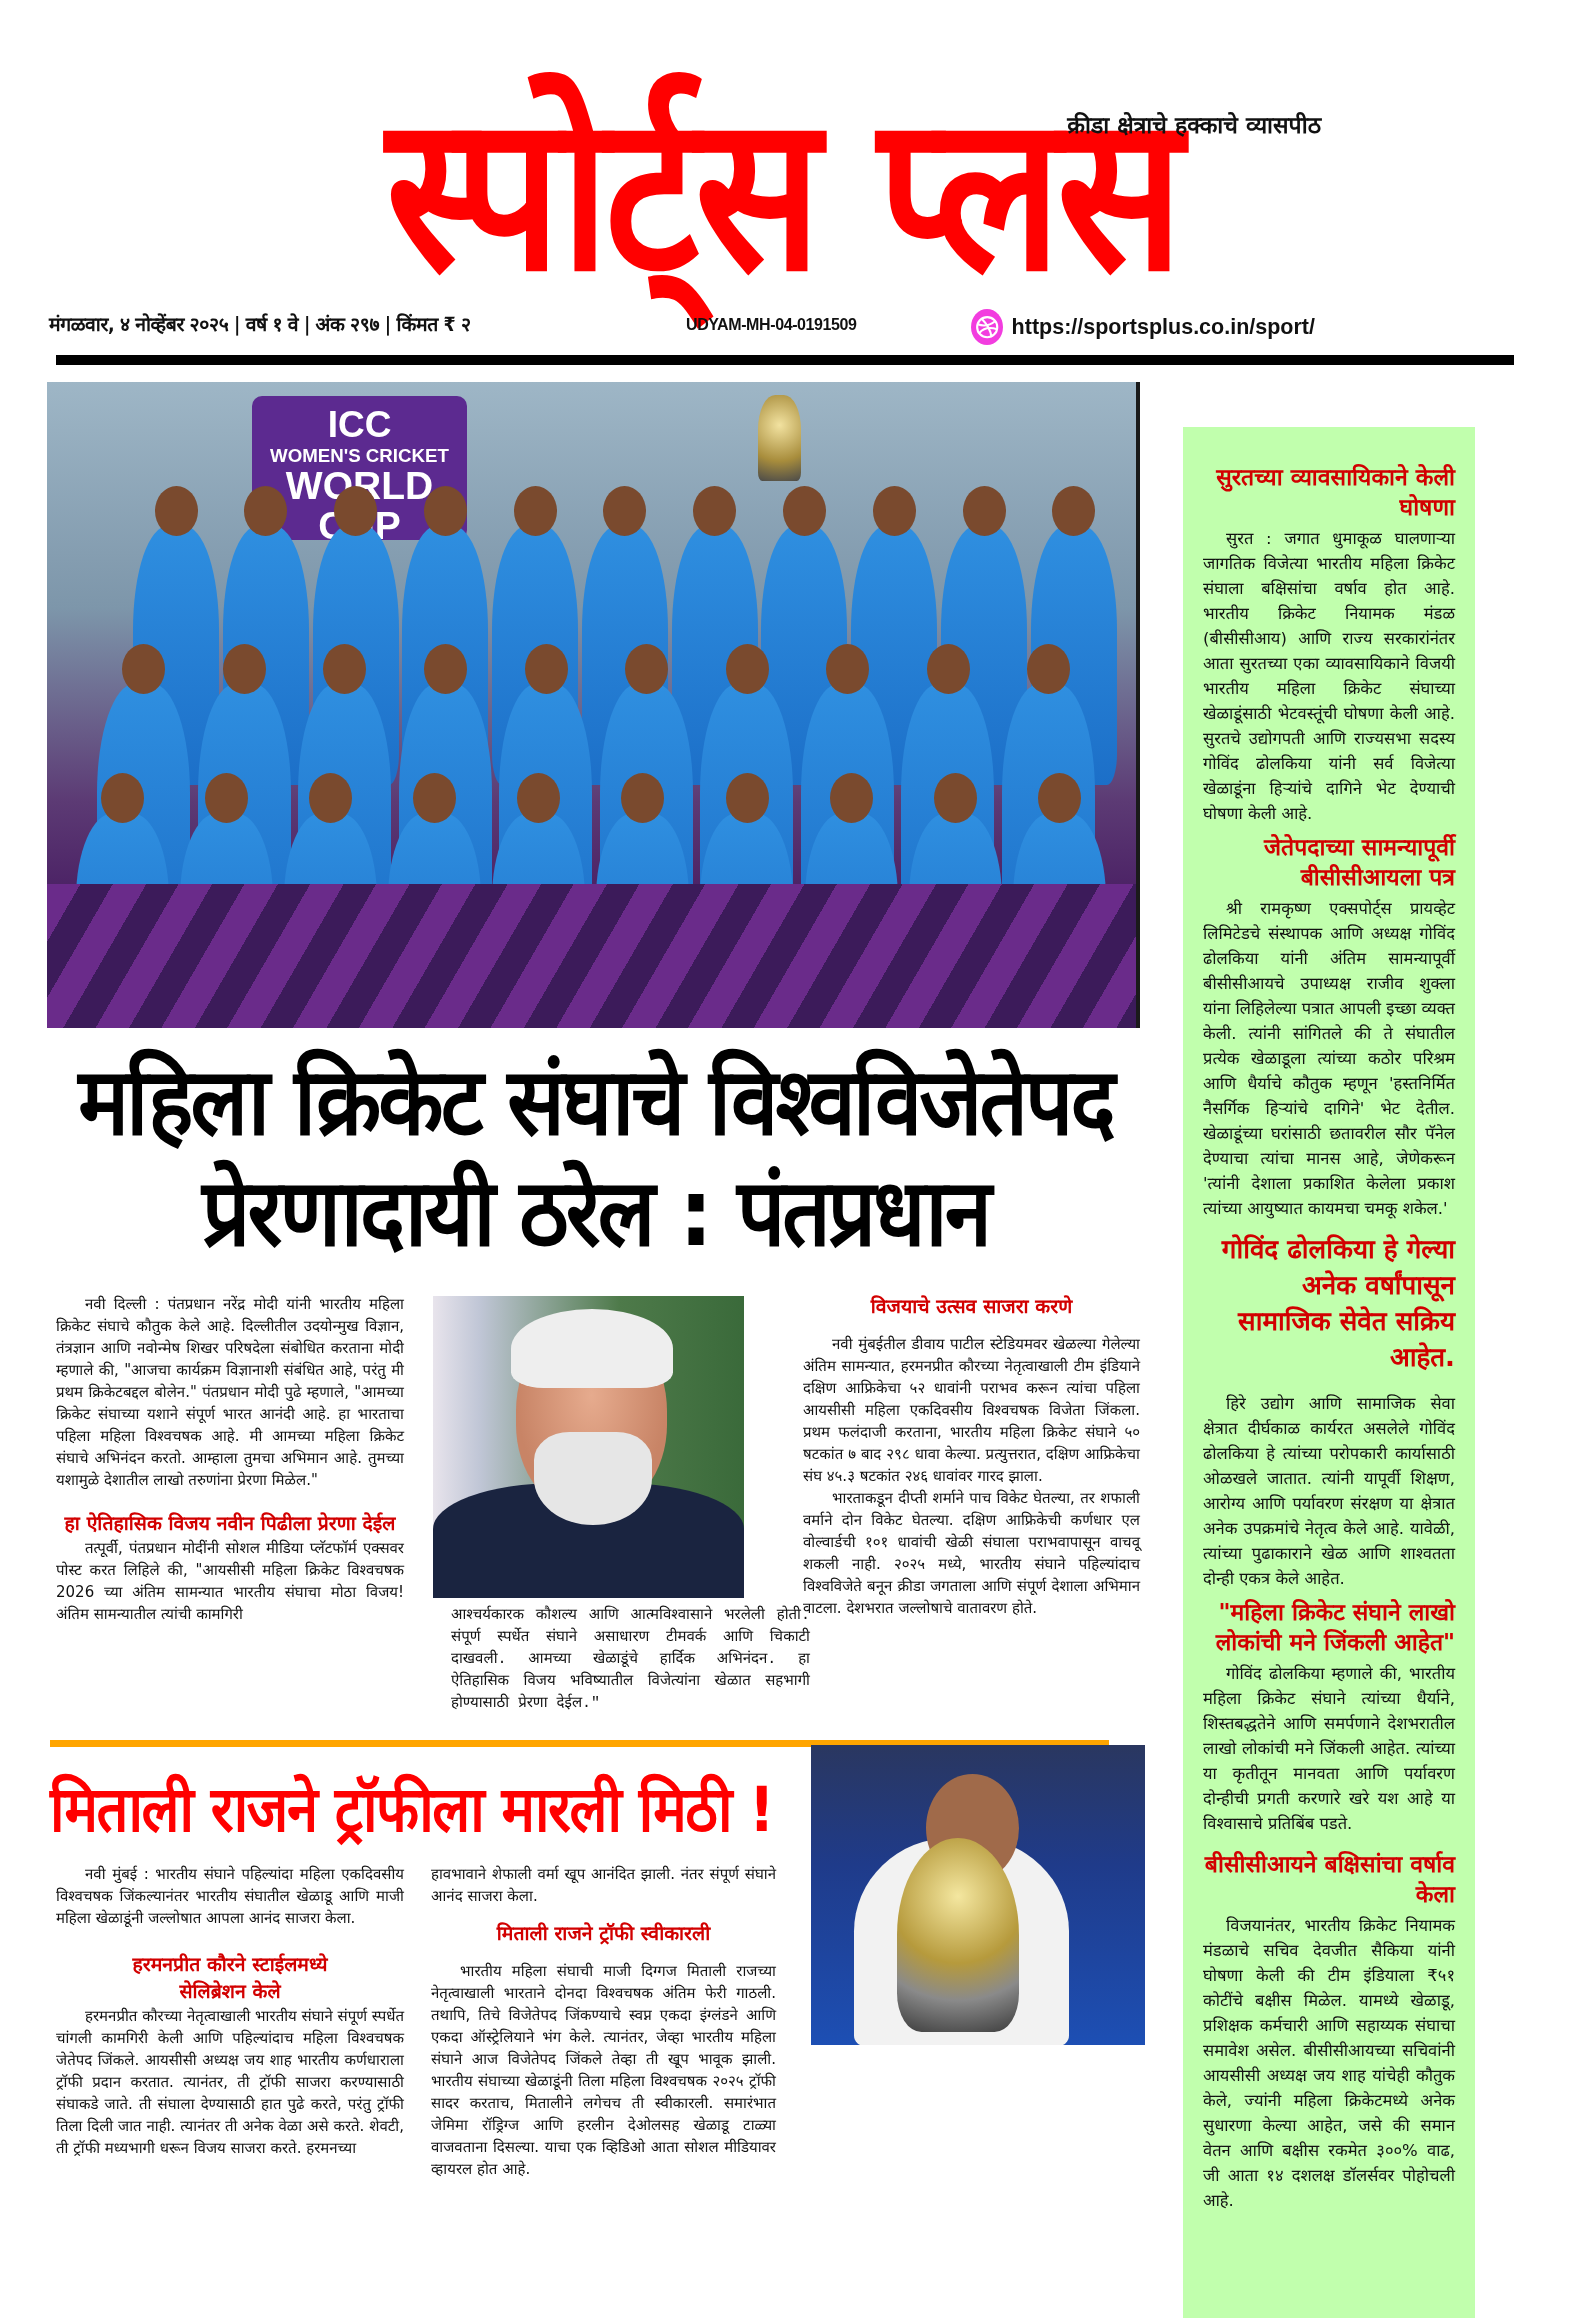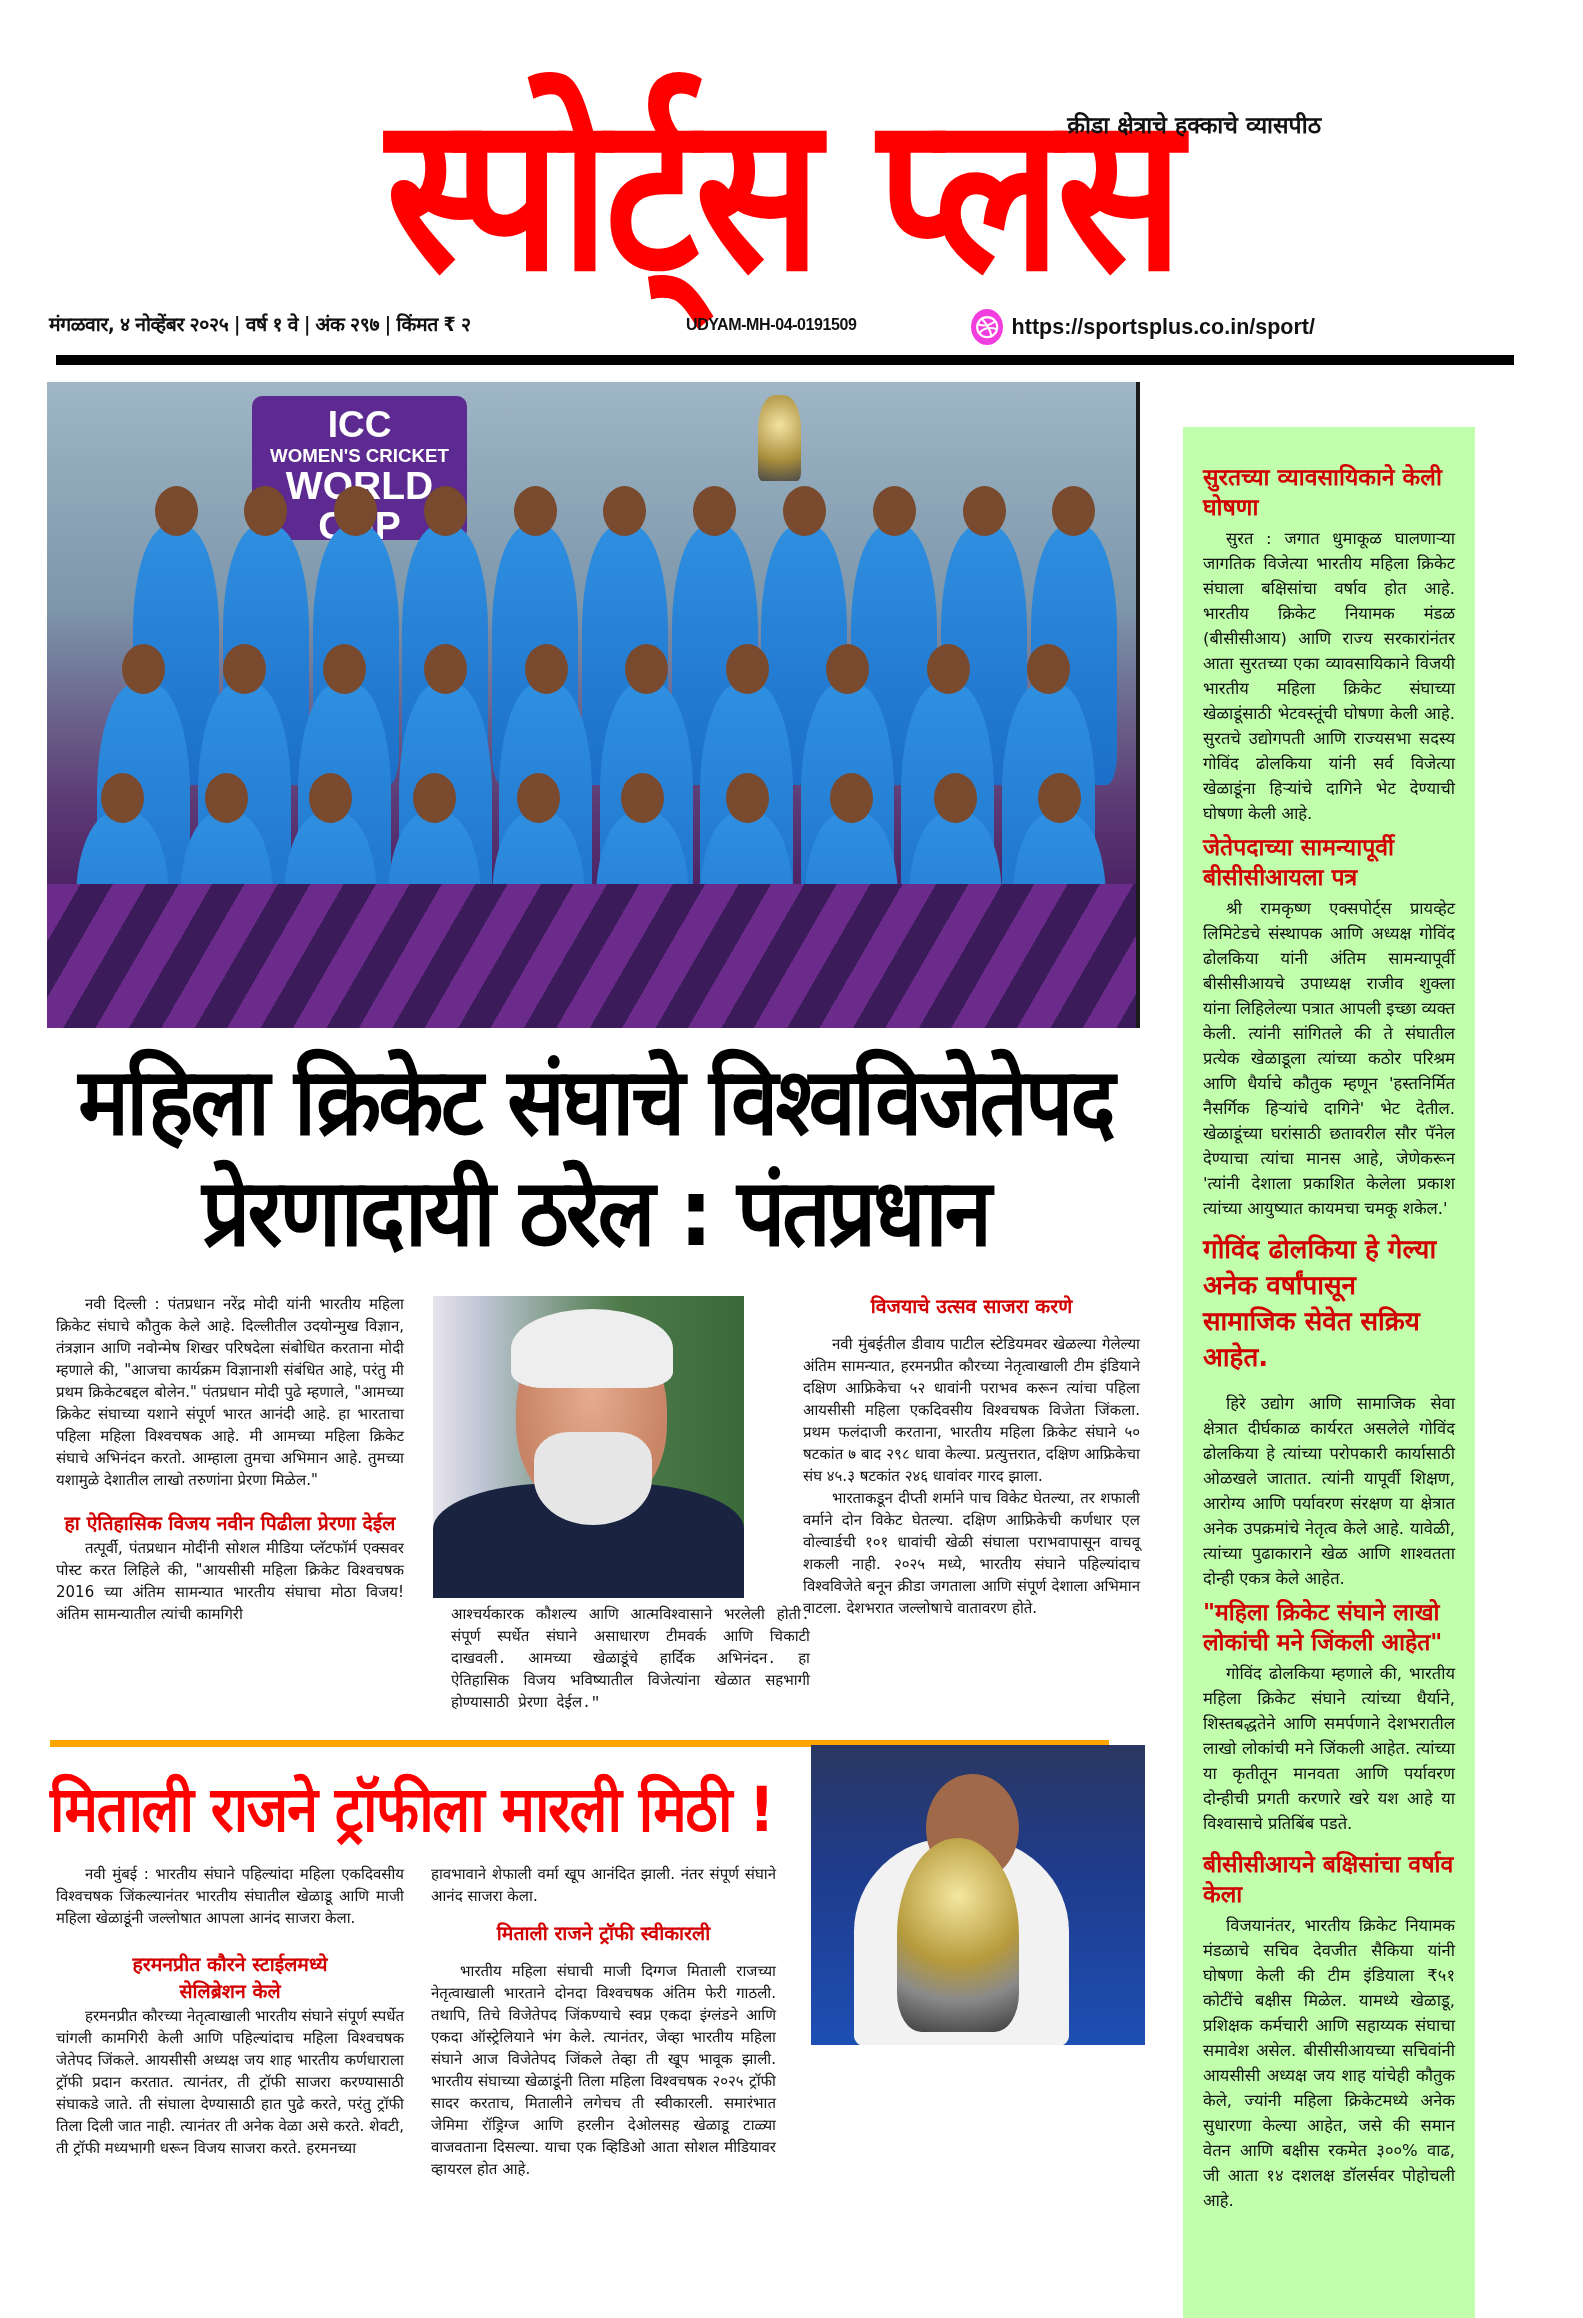--- a/index.html
+++ b/index.html
@@ -104,21 +104,21 @@
 
   
   .sidebar {
     position: absolute; left: 1183px; top: 427px; width: 292px; height: 1919px; background: #c1ffad;
     padding: 29px 20px 0 20px;
   }
   .sidebar-title {
     text-align: center; font-weight: 900; font-size: 42px; line-height: 78px; color: #000;
     font-family: "DejaVu Sans", sans-serif; letter-spacing: -0.7px;
   }
-  .sb-sub { color: #d20000; font-weight: 800; text-align: left; font-size: 23px; line-height: 30px; margin-top: 5.7px; }
+  .sb-sub { color: #d20000; font-weight: 800; text-align: right; font-size: 23px; line-height: 30px; margin-top: 5.7px; }
   .sb-sub.big { font-size: 26px; line-height: 36px; margin-top: 10px; }
   .sb-text { font-size: 16.5px; line-height: 25px; text-align: justify; margin-top: 4.3px; }
   .sb-text p { text-indent: 23px; }
 </style>
 </head>
 <body>
 
 <div class="masthead-title">स्पोर्ट्स प्लस</div>
 <div class="tagline">क्रीडा क्षेत्राचे हक्काचे व्यासपीठ</div>
 <div class="dateline">मंगळवार, ४ नोव्हेंबर २०२५ | वर्ष १ वे | अंक २९७ | किंमत ₹ २</div>
@@ -208,21 +208,21 @@
       <div class="head" style="left: 991px; top: 391px; width: 43px; height: 50px;"></div>
     </div>
   <div class="stage"></div>
 </div>
 
 <h1 class="main-headline">महिला क्रिकेट संघाचे विश्वविजेतेपद प्रेरणादायी ठरेल : पंतप्रधान</h1>
 
 <div class="col col-a">
   <p>नवी दिल्ली : पंतप्रधान नरेंद्र मोदी यांनी भारतीय महिला क्रिकेट संघाचे कौतुक केले आहे. दिल्लीतील उदयोन्मुख विज्ञान, तंत्रज्ञान आणि नवोन्मेष शिखर परिषदेला संबोधित करताना मोदी म्हणाले की, "आजचा कार्यक्रम विज्ञानाशी संबंधित आहे, परंतु मी प्रथम क्रिकेटबद्दल बोलेन." पंतप्रधान मोदी पुढे म्हणाले, "आमच्या क्रिकेट संघाच्या यशाने संपूर्ण भारत आनंदी आहे. हा भारताचा पहिला महिला विश्वचषक आहे. मी आमच्या महिला क्रिकेट संघाचे अभिनंदन करतो. आम्हाला तुमचा अभिमान आहे. तुमच्या यशामुळे देशातील लाखो तरुणांना प्रेरणा मिळेल."</p>
   <div class="sub-red" style="margin-top:19px">हा ऐतिहासिक विजय नवीन पिढीला प्रेरणा देईल</div>
-  <p>तत्पूर्वी, पंतप्रधान मोदींनी सोशल मीडिया प्लॅटफॉर्म एक्सवर पोस्ट करत लिहिले की, "आयसीसी महिला क्रिकेट विश्वचषक 2016 च्या अंतिम सामन्यात भारतीय संघाचा मोठा विजय! अंतिम सामन्यातील त्यांची कामगिरी</p>
+  <p>तत्पूर्वी, पंतप्रधान मोदींनी सोशल मीडिया प्लॅटफॉर्म एक्सवर पोस्ट करत लिहिले की, "आयसीसी महिला क्रिकेट विश्वचषक 2026 च्या अंतिम सामन्यात भारतीय संघाचा मोठा विजय! अंतिम सामन्यातील त्यांची कामगिरी</p>
 </div>
 
 <div class="modi-photo">
   <div class="modi-jacket"></div>
   <div class="modi-face"></div>
   <div class="modi-hair"></div>
   <div class="modi-beard"></div>
 </div>
 
 <div class="col col-b">

